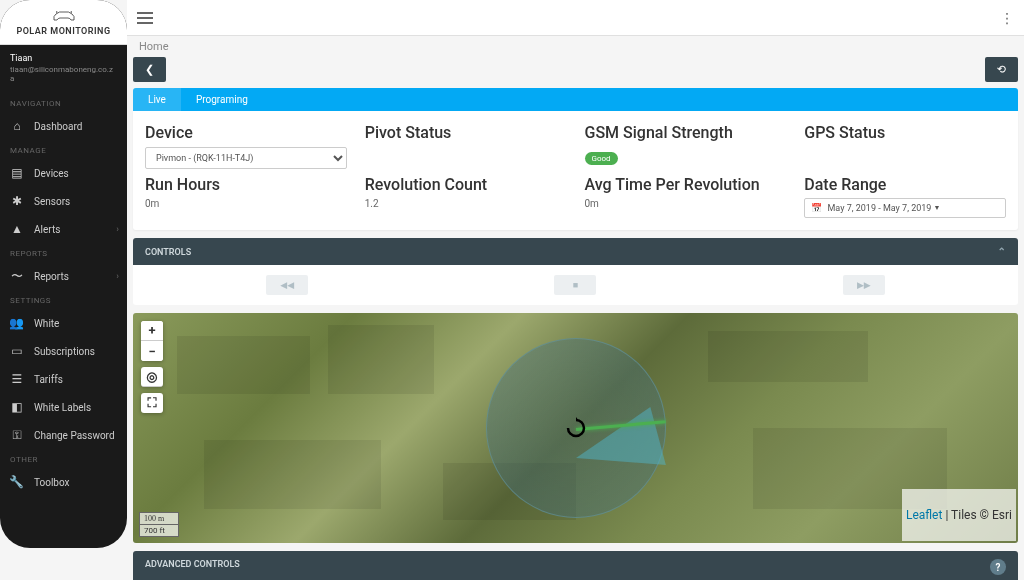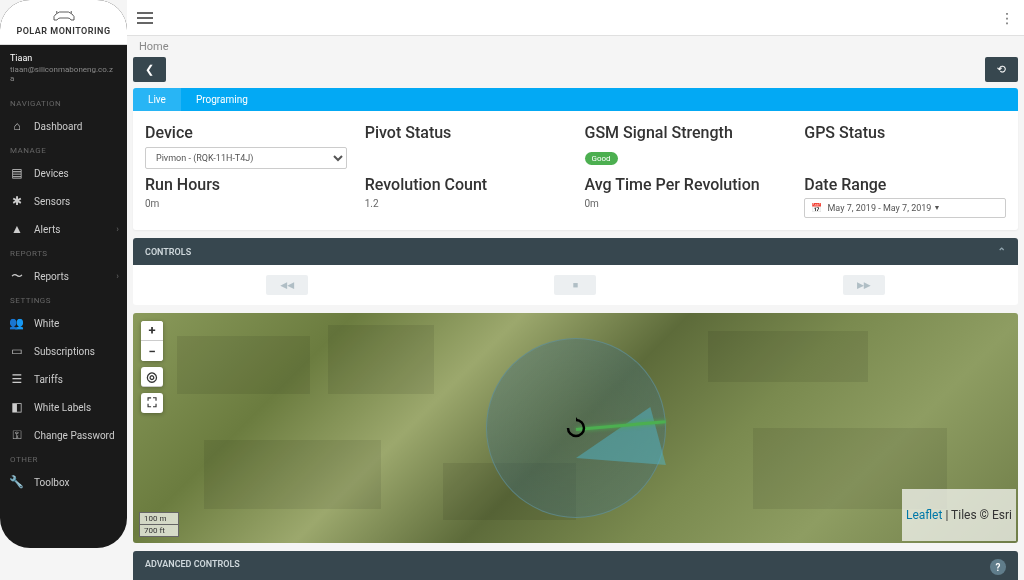--- a/index.html
+++ b/index.html
@@ -48,21 +48,21 @@
 .pivot-arm { position: absolute; left: 50%; top: 50%; width: 90px; height: 3px; background: #4caf50; transform-origin: left center; transform: rotate(-5deg); box-shadow: 0 0 4px #4caf50; }
 .pivot-center { position: absolute; left: 50%; top: 50%; width: 24px; height: 24px; margin-left: -12px; margin-top: -12px; }
 .pivot-center svg { width: 24px; height: 24px; }
 .map-ctrls-tl { position: absolute; top: 8px; left: 8px; display: flex; flex-direction: column; gap: 6px; }
 .map-btn-group { background: #fff; border-radius: 3px; box-shadow: 0 1px 4px rgba(0,0,0,0.3); overflow: hidden; }
 .map-btn { width: 22px; height: 20px; display: flex; align-items: center; justify-content: center; font-size: 13px; font-weight: bold; color: #333; cursor: pointer; background: #fff; border-bottom: 1px solid #ccc; }
 .map-btn:last-child { border-bottom: none; }
 .map-btn.single { border-radius: 3px; box-shadow: 0 1px 4px rgba(0,0,0,0.3); }
 .map-scale { position: absolute; bottom: 6px; left: 6px; font-size: 8px; color: #333; }
 .map-scale div { background: rgba(255,255,255,0.7); padding: 1px 4px; border: 1px solid #666; border-top: none; margin-bottom: 0; width: 40px; }
-.map-scale div:first-child { border-top: 1px solid #666; }
+.map-scale div:first-child { border-top: 1px solid #666; font-family: Liberation Serif, serif; }
 .map-attrib { position: absolute; bottom: 2px; right: 2px; font-size: 12px; background: rgba(255,255,255,0.7); padding: 19px 4px; color: #333; }
 .map-attrib a { color: #0078a8; text-decoration: none; }
 .adv-header { background: #37474f; color: #cfd8dc; font-size: 9px; font-weight: 600; padding: 8px 12px; display: flex; justify-content: space-between; border-radius: 3px; }
 .help-circle { width: 16px; height: 16px; border-radius: 50%; background: #607d8b; color: #fff; display: flex; align-items: center; justify-content: center; font-size: 10px; cursor: pointer; }
 </style>
 </head>
 <body>
 
 <div class="sidebar">
   <div class="logo">

